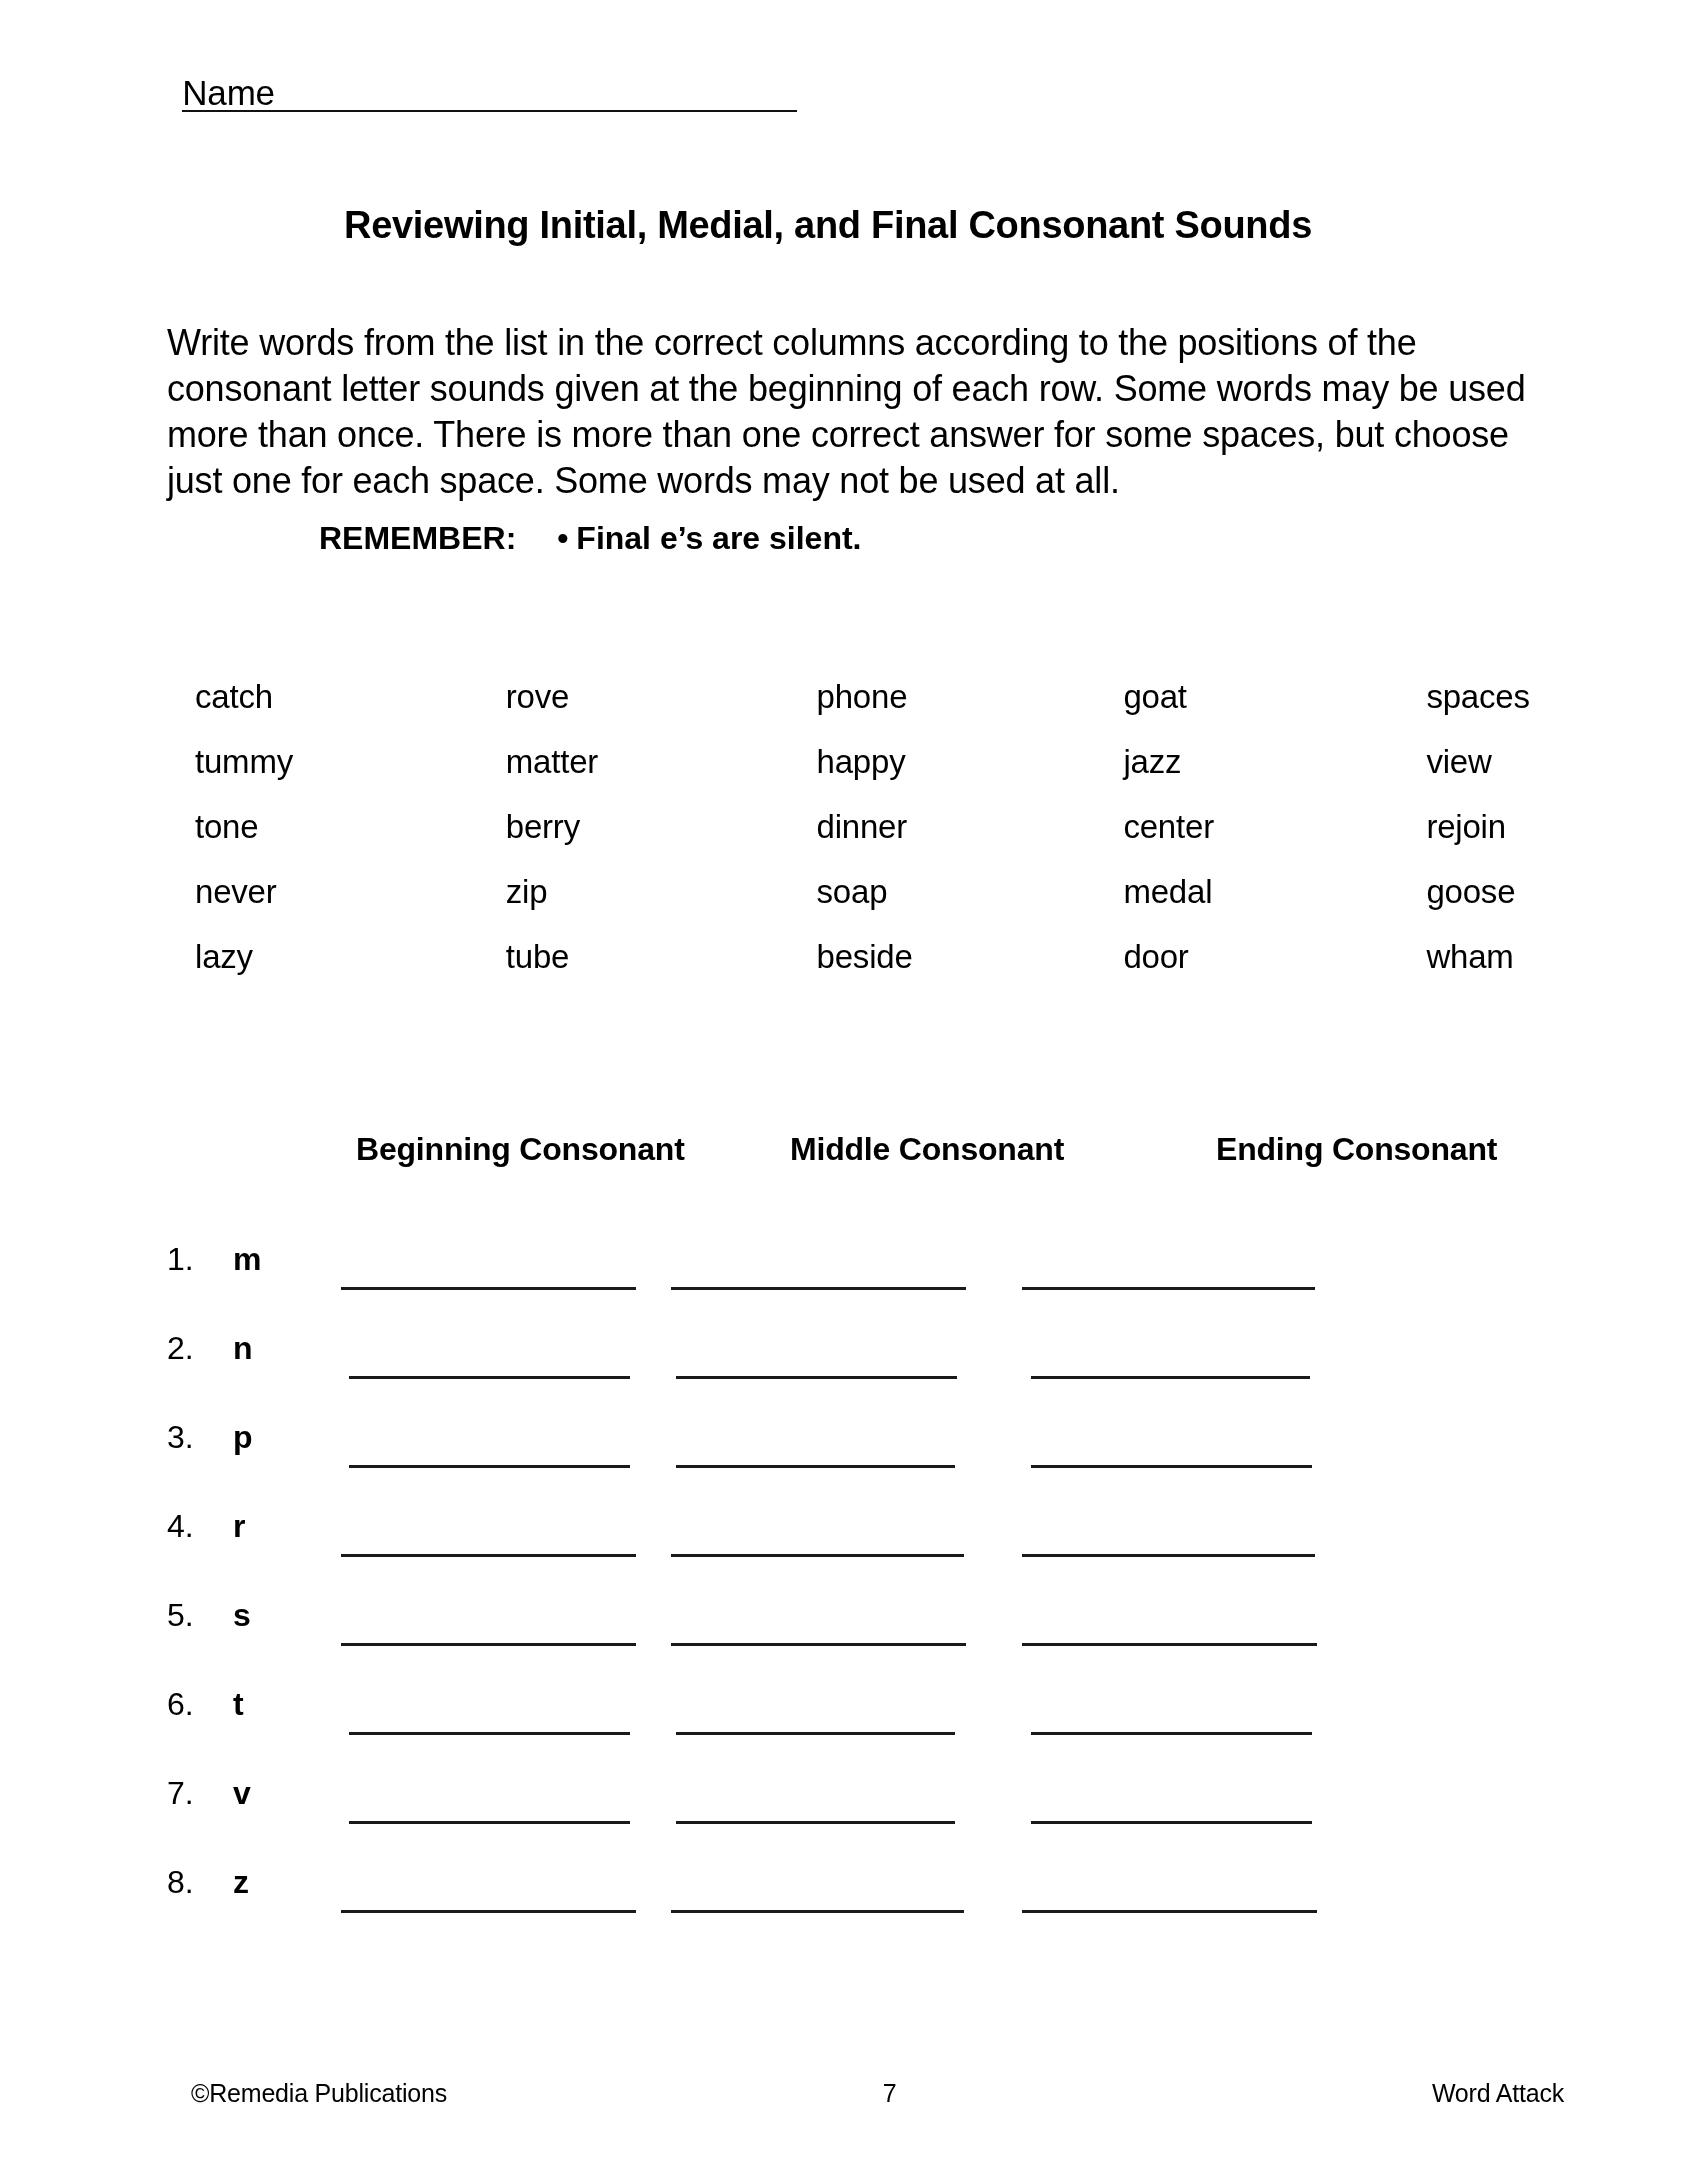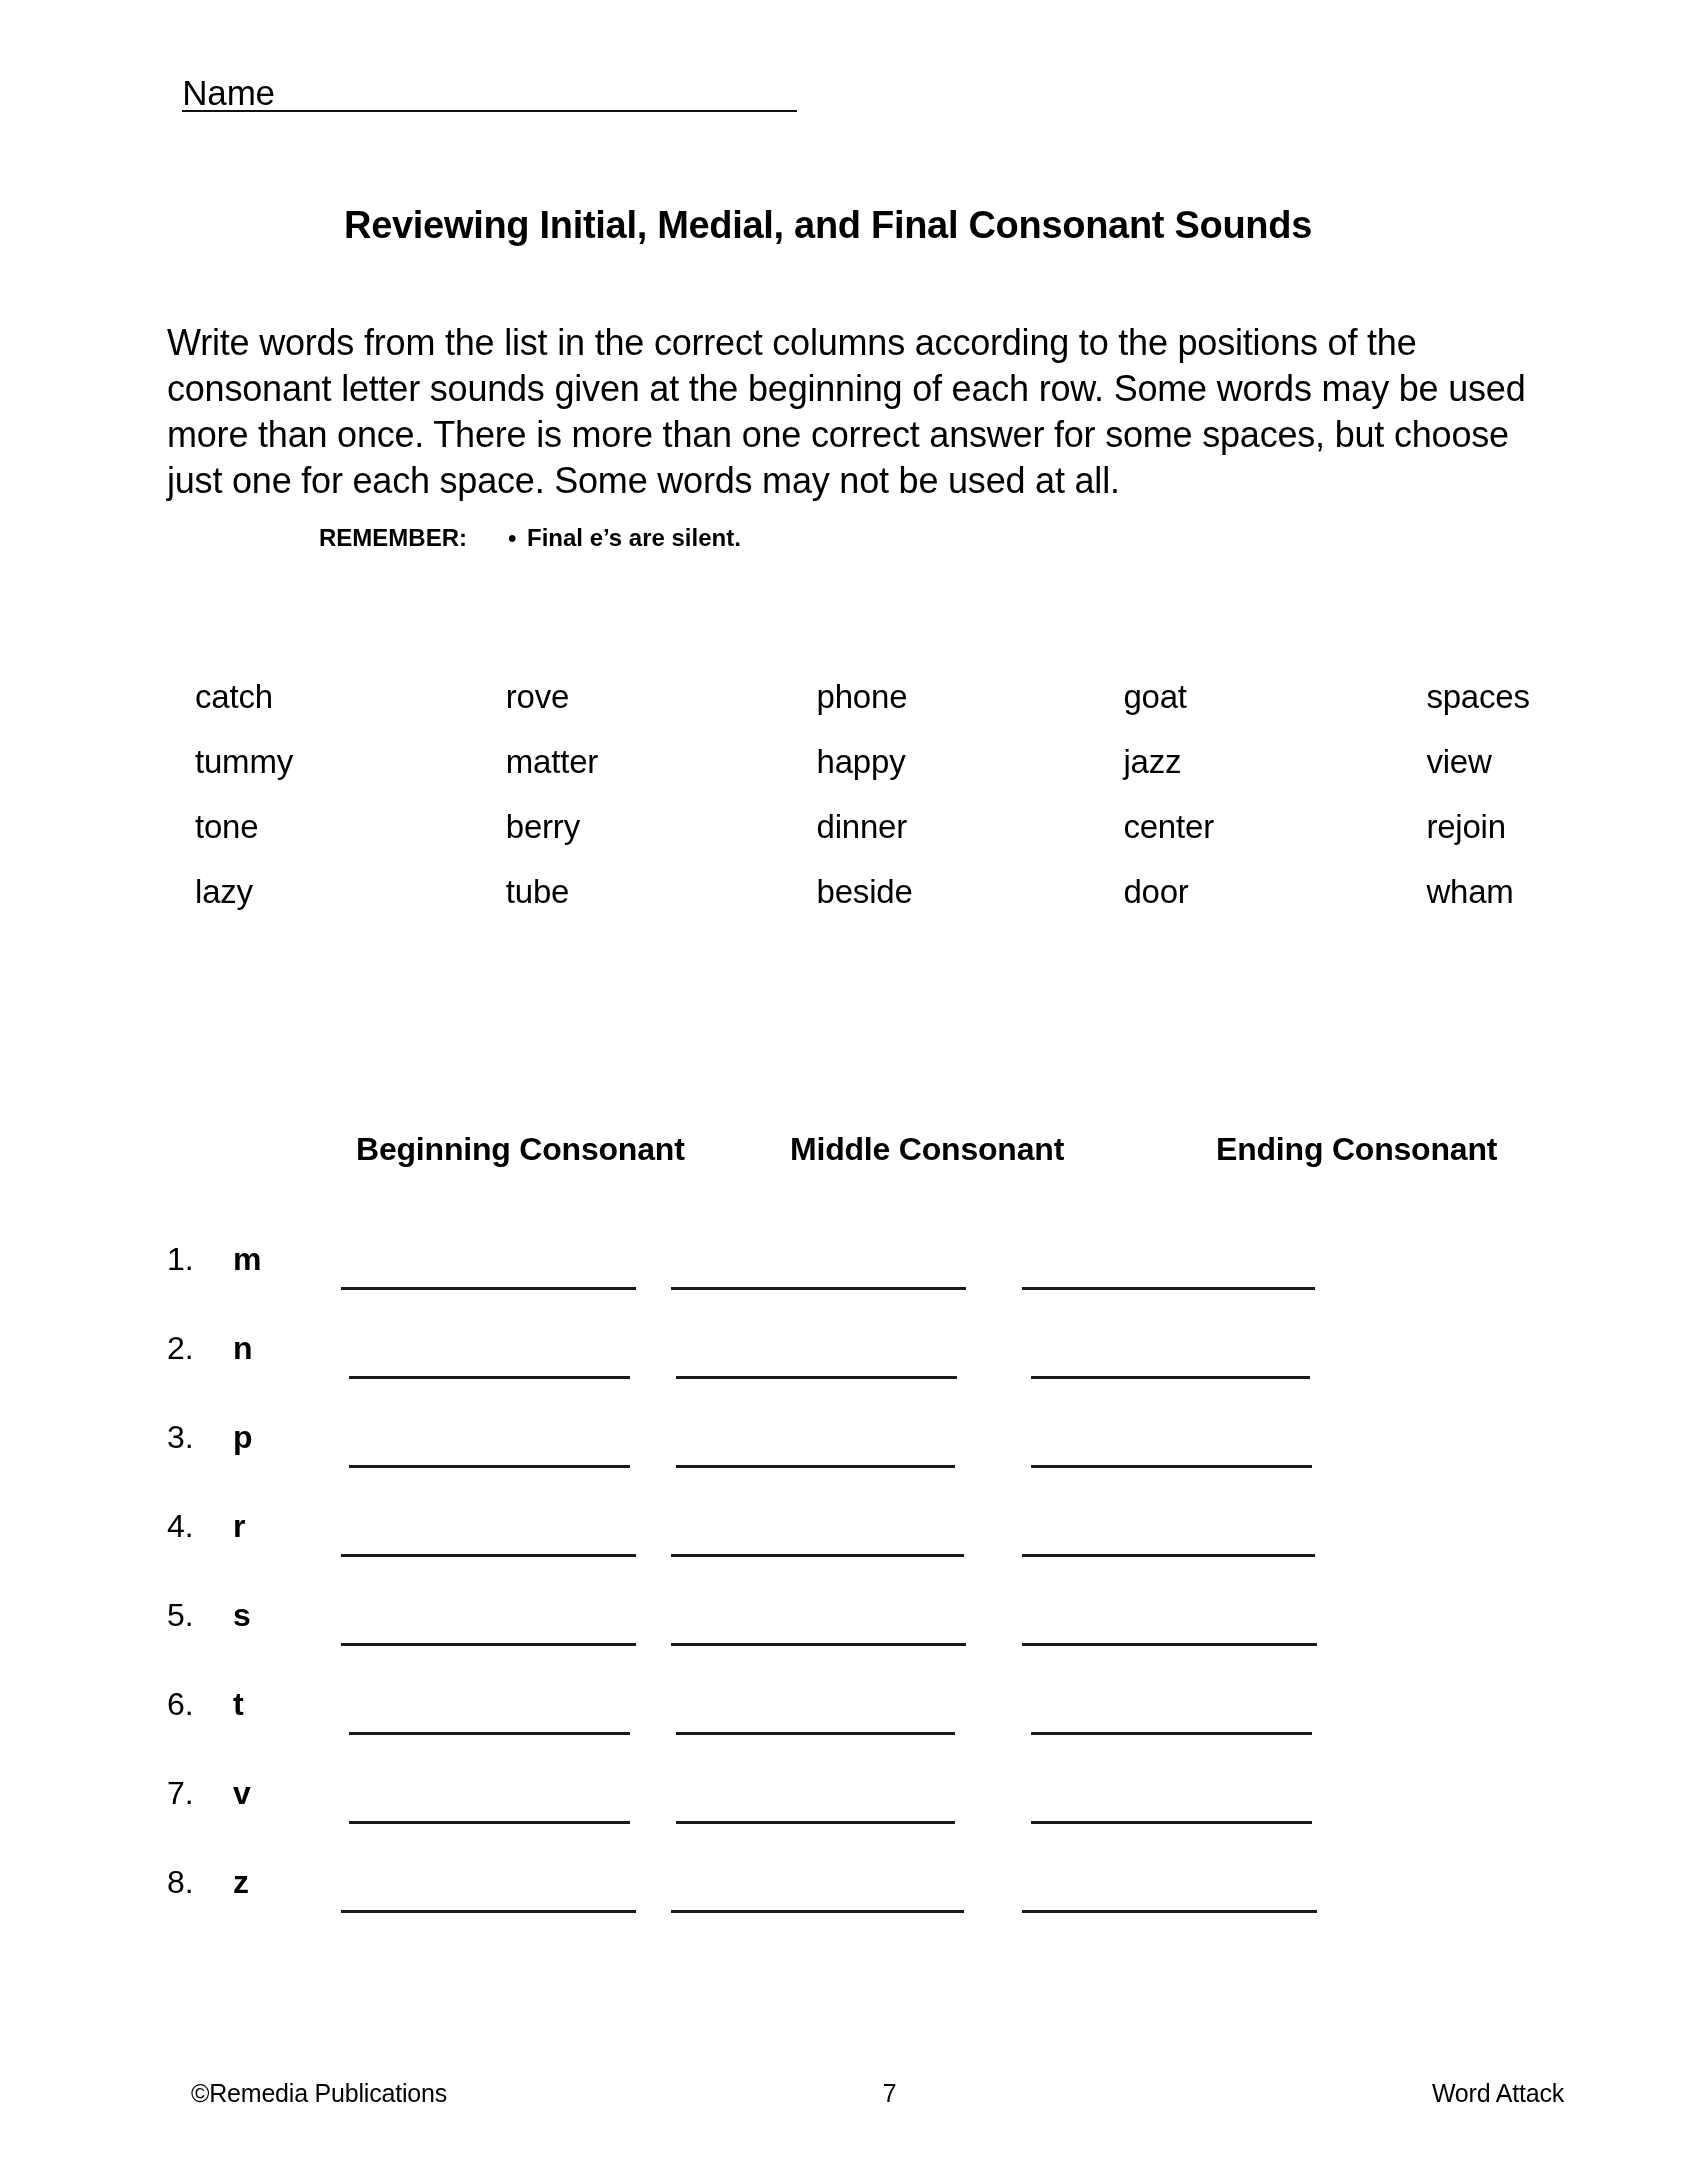--- a/index.html
+++ b/index.html
@@ -66,21 +66,21 @@
   }
 
   
   .remember {
     position: absolute;
     left: 319px;
     top: 515px;
     display: flex;
     align-items: flex-start;
     font-weight: bold;
-    font-size: 24px;
+    font-size: 32px;
     line-height: 46px;
   }
   .remember-label {
     white-space: nowrap;
   }
   .remember-list {
     margin-left: 41px;
   }
   .remember-item {
     white-space: nowrap;
@@ -217,20 +217,27 @@
       <span class="wb-cell wb-c4">view</span>
     </div>
     <div class="wb-row">
       <span class="wb-cell wb-c0">tone</span>
       <span class="wb-cell wb-c1">berry</span>
       <span class="wb-cell wb-c2">dinner</span>
       <span class="wb-cell wb-c3">center</span>
       <span class="wb-cell wb-c4">rejoin</span>
     </div>
     <div class="wb-row">
+      <span class="wb-cell wb-c0">never</span>
+      <span class="wb-cell wb-c1">zip</span>
+      <span class="wb-cell wb-c2">soap</span>
+      <span class="wb-cell wb-c3">medal</span>
+      <span class="wb-cell wb-c4">goose</span>
+    </div>
+    <div class="wb-row">
       <span class="wb-cell wb-c0">lazy</span>
       <span class="wb-cell wb-c1">tube</span>
       <span class="wb-cell wb-c2">beside</span>
       <span class="wb-cell wb-c3">door</span>
       <span class="wb-cell wb-c4">wham</span>
     </div>
   </div>
 
   <div class="col-headers">
     <span class="col-header ch-0">Beginning Consonant</span>

